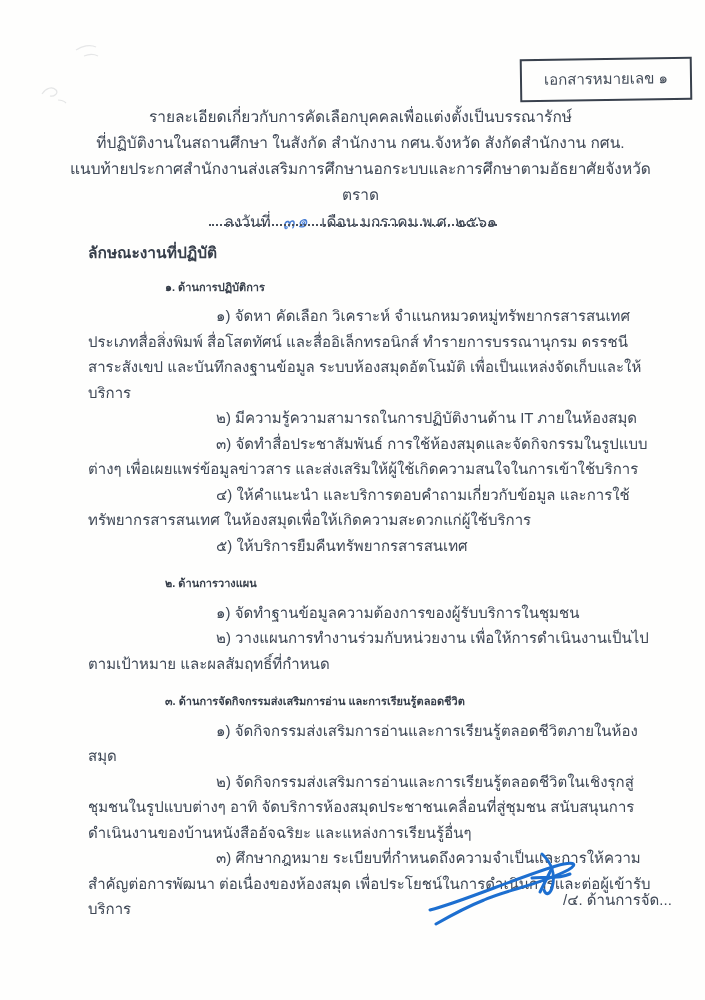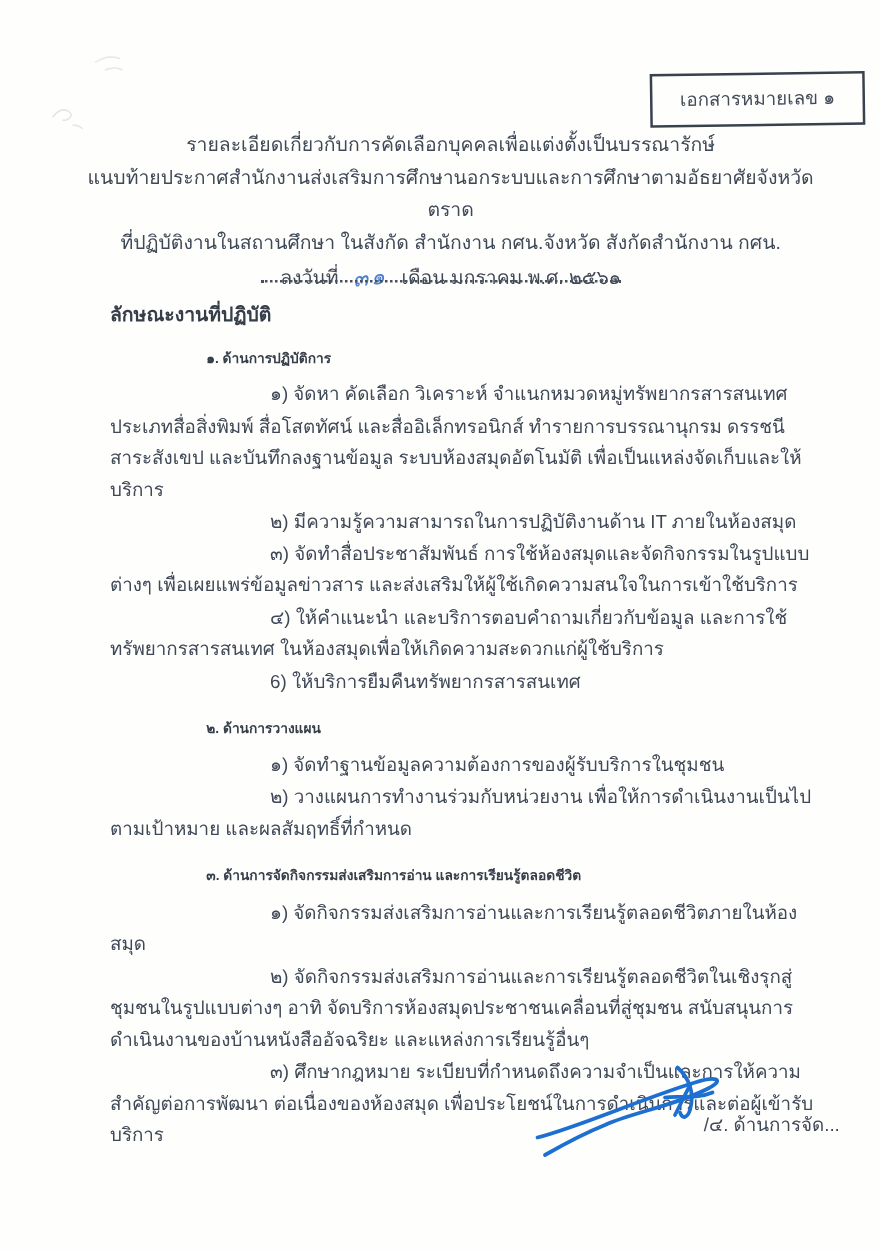--- a/index.html
+++ b/index.html
@@ -84,40 +84,40 @@
     <path d="M62 28 c6 -4 14 -6 20 -3 M70 34 c5 -2 10 -2 14 0" stroke="#b9bcc0" stroke-width="1.2" fill="none"></path>
     <path d="M28 72 c4 -6 10 -8 14 -4 c3 3 -2 7 -6 6 M44 78 c3 0 6 1 8 3" stroke="#b4b7bb" stroke-width="1.2" fill="none"></path>
   </svg>
 
   <div class="doc-box">
     <span>เอกสารหมายเลข ๑</span>
   </div>
 
   <div class="title-block">
     <div>รายละเอียดเกี่ยวกับการคัดเลือกบุคคลเพื่อแต่งตั้งเป็นบรรณารักษ์</div>
+    <div>ที่ปฏิบัติงานในสถานศึกษา ในสังกัด สำนักงาน กศน.จังหวัด  สังกัดสำนักงาน กศน.</div>
     <div>แนบท้ายประกาศสำนักงานส่งเสริมการศึกษานอกระบบและการศึกษาตามอัธยาศัยจังหวัดตราด</div>
-    <div>ที่ปฏิบัติงานในสถานศึกษา ในสังกัด สำนักงาน กศน.จังหวัด  สังกัดสำนักงาน กศน.</div>
     <div class="date-line">
       <span>ลงวันที่</span>
       <span class="handwritten-date">๓๑</span>
       <span>เดือน มกราคม พ.ศ. ๒๕๖๑</span>
     </div>
   </div>
 
   <div class="dotted-sep"></div>
 
   <div class="content">
     <div class="main-heading">ลักษณะงานที่ปฏิบัติ</div>
 
     <div class="sec-heading first">๑. ด้านการปฏิบัติการ</div>
     <p class="item">๑) จัดหา คัดเลือก วิเคราะห์ จำแนกหมวดหมู่ทรัพยากรสารสนเทศ ประเภทสื่อสิ่งพิมพ์ สื่อโสตทัศน์ และสื่ออิเล็กทรอนิกส์ ทำรายการบรรณานุกรม ดรรชนี สาระสังเขป และบันทึกลงฐานข้อมูล ระบบห้องสมุดอัตโนมัติ เพื่อเป็นแหล่งจัดเก็บและให้บริการ</p>
     <p class="item">๒) มีความรู้ความสามารถในการปฏิบัติงานด้าน IT ภายในห้องสมุด</p>
     <p class="item">๓) จัดทำสื่อประชาสัมพันธ์ การใช้ห้องสมุดและจัดกิจกรรมในรูปแบบต่างๆ เพื่อเผยแพร่ข้อมูลข่าวสาร และส่งเสริมให้ผู้ใช้เกิดความสนใจในการเข้าใช้บริการ</p>
     <p class="item">๔) ให้คำแนะนำ และบริการตอบคำถามเกี่ยวกับข้อมูล และการใช้ทรัพยากรสารสนเทศ ในห้องสมุดเพื่อให้เกิดความสะดวกแก่ผู้ใช้บริการ</p>
-    <p class="item">6) ให้บริการยืมคืนทรัพยากรสารสนเทศ</p>
+    <p class="item">๕) ให้บริการยืมคืนทรัพยากรสารสนเทศ</p>
 
     <div class="sec-heading">๒. ด้านการวางแผน</div>
     <p class="item">๑) จัดทำฐานข้อมูลความต้องการของผู้รับบริการในชุมชน</p>
     <p class="item">๒) วางแผนการทำงานร่วมกับหน่วยงาน เพื่อให้การดำเนินงานเป็นไปตามเป้าหมาย และผลสัมฤทธิ์ที่กำหนด</p>
 
     <div class="sec-heading">๓. ด้านการจัดกิจกรรมส่งเสริมการอ่าน และการเรียนรู้ตลอดชีวิต</div>
     <p class="item">๑) จัดกิจกรรมส่งเสริมการอ่านและการเรียนรู้ตลอดชีวิตภายในห้องสมุด</p>
     <p class="item">๒) จัดกิจกรรมส่งเสริมการอ่านและการเรียนรู้ตลอดชีวิตในเชิงรุกสู่ชุมชนในรูปแบบต่างๆ อาทิ จัดบริการห้องสมุดประชาชนเคลื่อนที่สู่ชุมชน สนับสนุนการดำเนินงานของบ้านหนังสืออัจฉริยะ และแหล่งการเรียนรู้อื่นๆ</p>
     <p class="item">๓) ศึกษากฎหมาย ระเบียบที่กำหนดถึงความจำเป็นและการให้ความสำคัญต่อการพัฒนา ต่อเนื่องของห้องสมุด เพื่อประโยชน์ในการดำเนินการและต่อผู้เข้ารับบริการ</p>
   </div>

